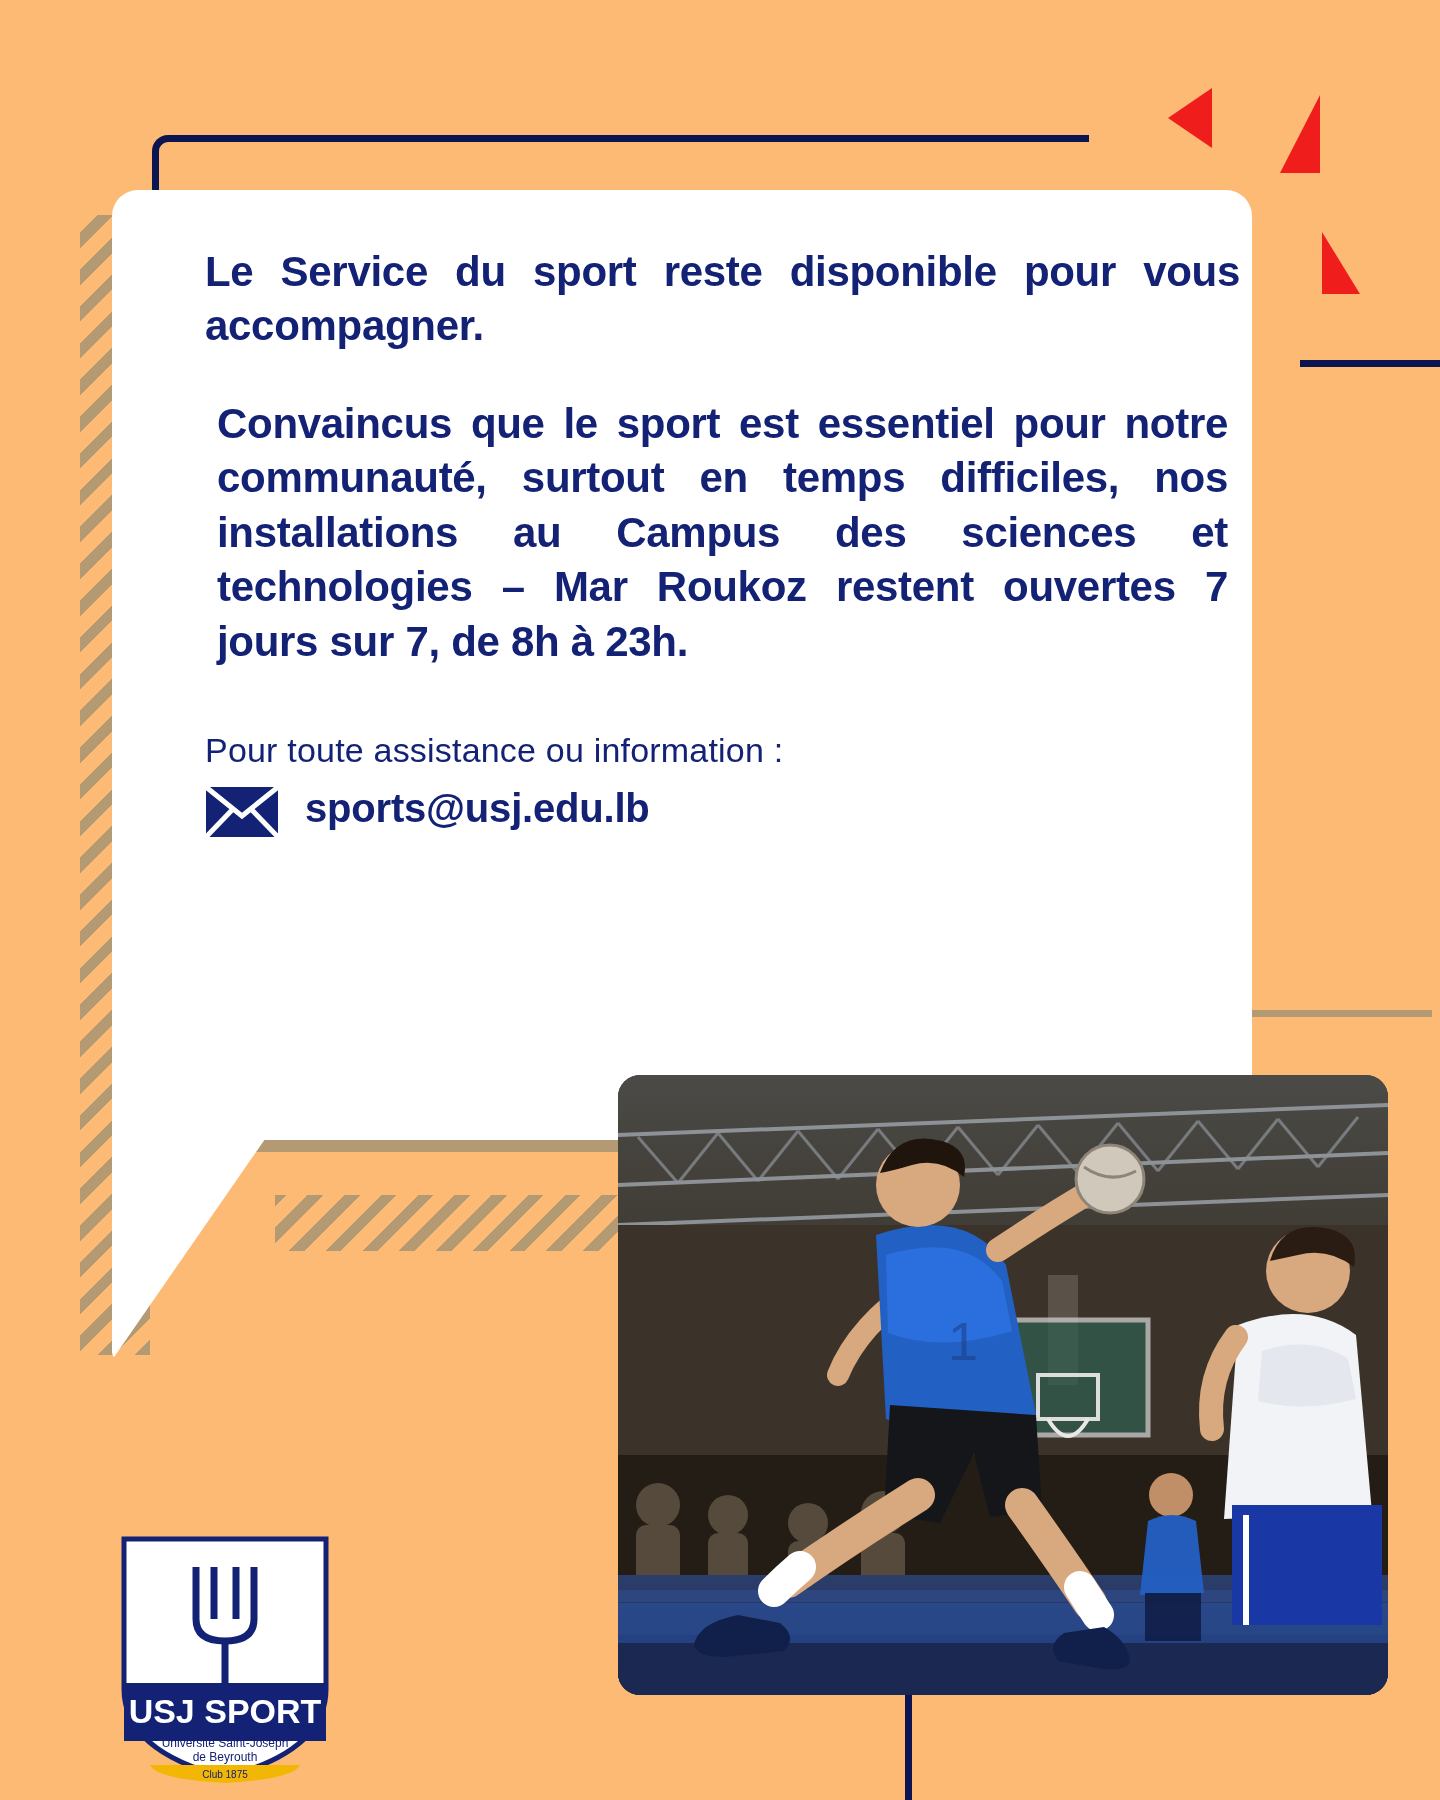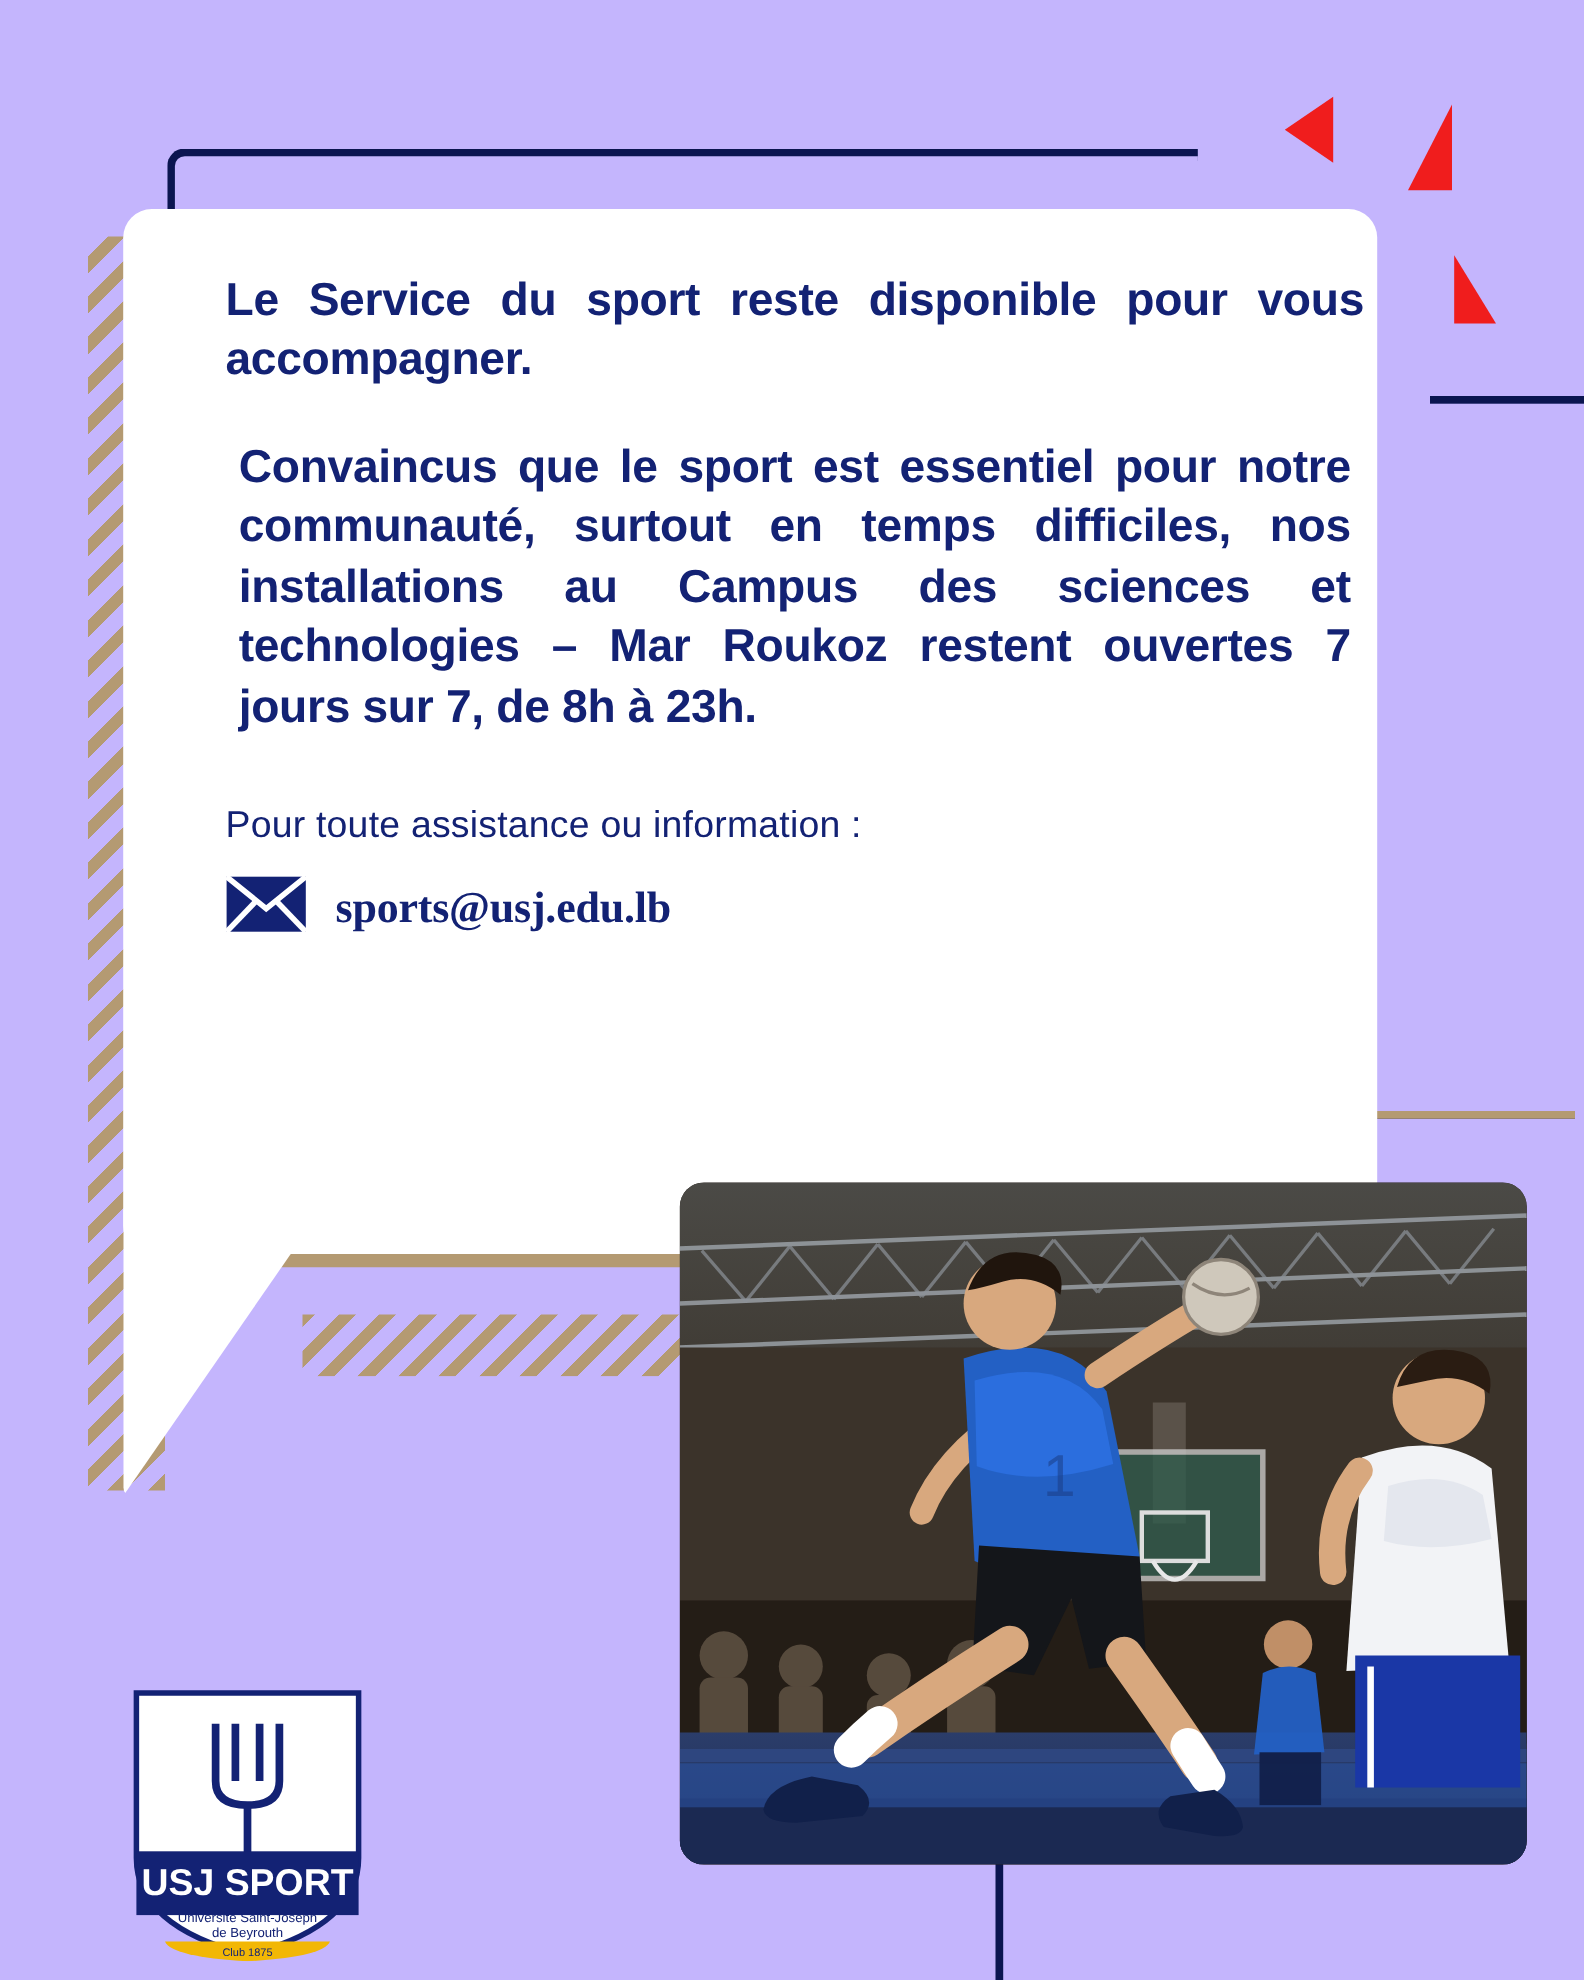--- a/index.html
+++ b/index.html
@@ -12,21 +12,21 @@
     height: 1800px;
     position: relative;
     overflow: hidden;
     font-family: "Liberation Sans", sans-serif;
   }
 
   
   .poster {
     position: absolute;
     inset: 0;
-    background: #c4b5fd;
+    background: #fdba74;
   }
 
   
   .tri {
     position: absolute;
     width: 0;
     height: 0;
   }
   .tri-1 {
     top: 88px; left: 1168px;
@@ -164,24 +164,23 @@
   }
   .assist {
     color: #132274;
     font-size: 34px;
     font-weight: 400;
     margin: 62px 0 0 0;
     letter-spacing: 0.2px;
   }
   .email-row {
     display: flex;
-    align-items: flex-end;
-    margin-top: 26px;
+    align-items: flex-start;
+    margin-top: 16px;
     gap: 26px;
-    font-family: Liberation Serif, serif;
   }
   .mail-icon {
     width: 74px;
     height: 52px;
     flex: 0 0 auto;
   }
   .email-text {
     color: #132274;
     font-size: 40px;
     font-weight: bold;

